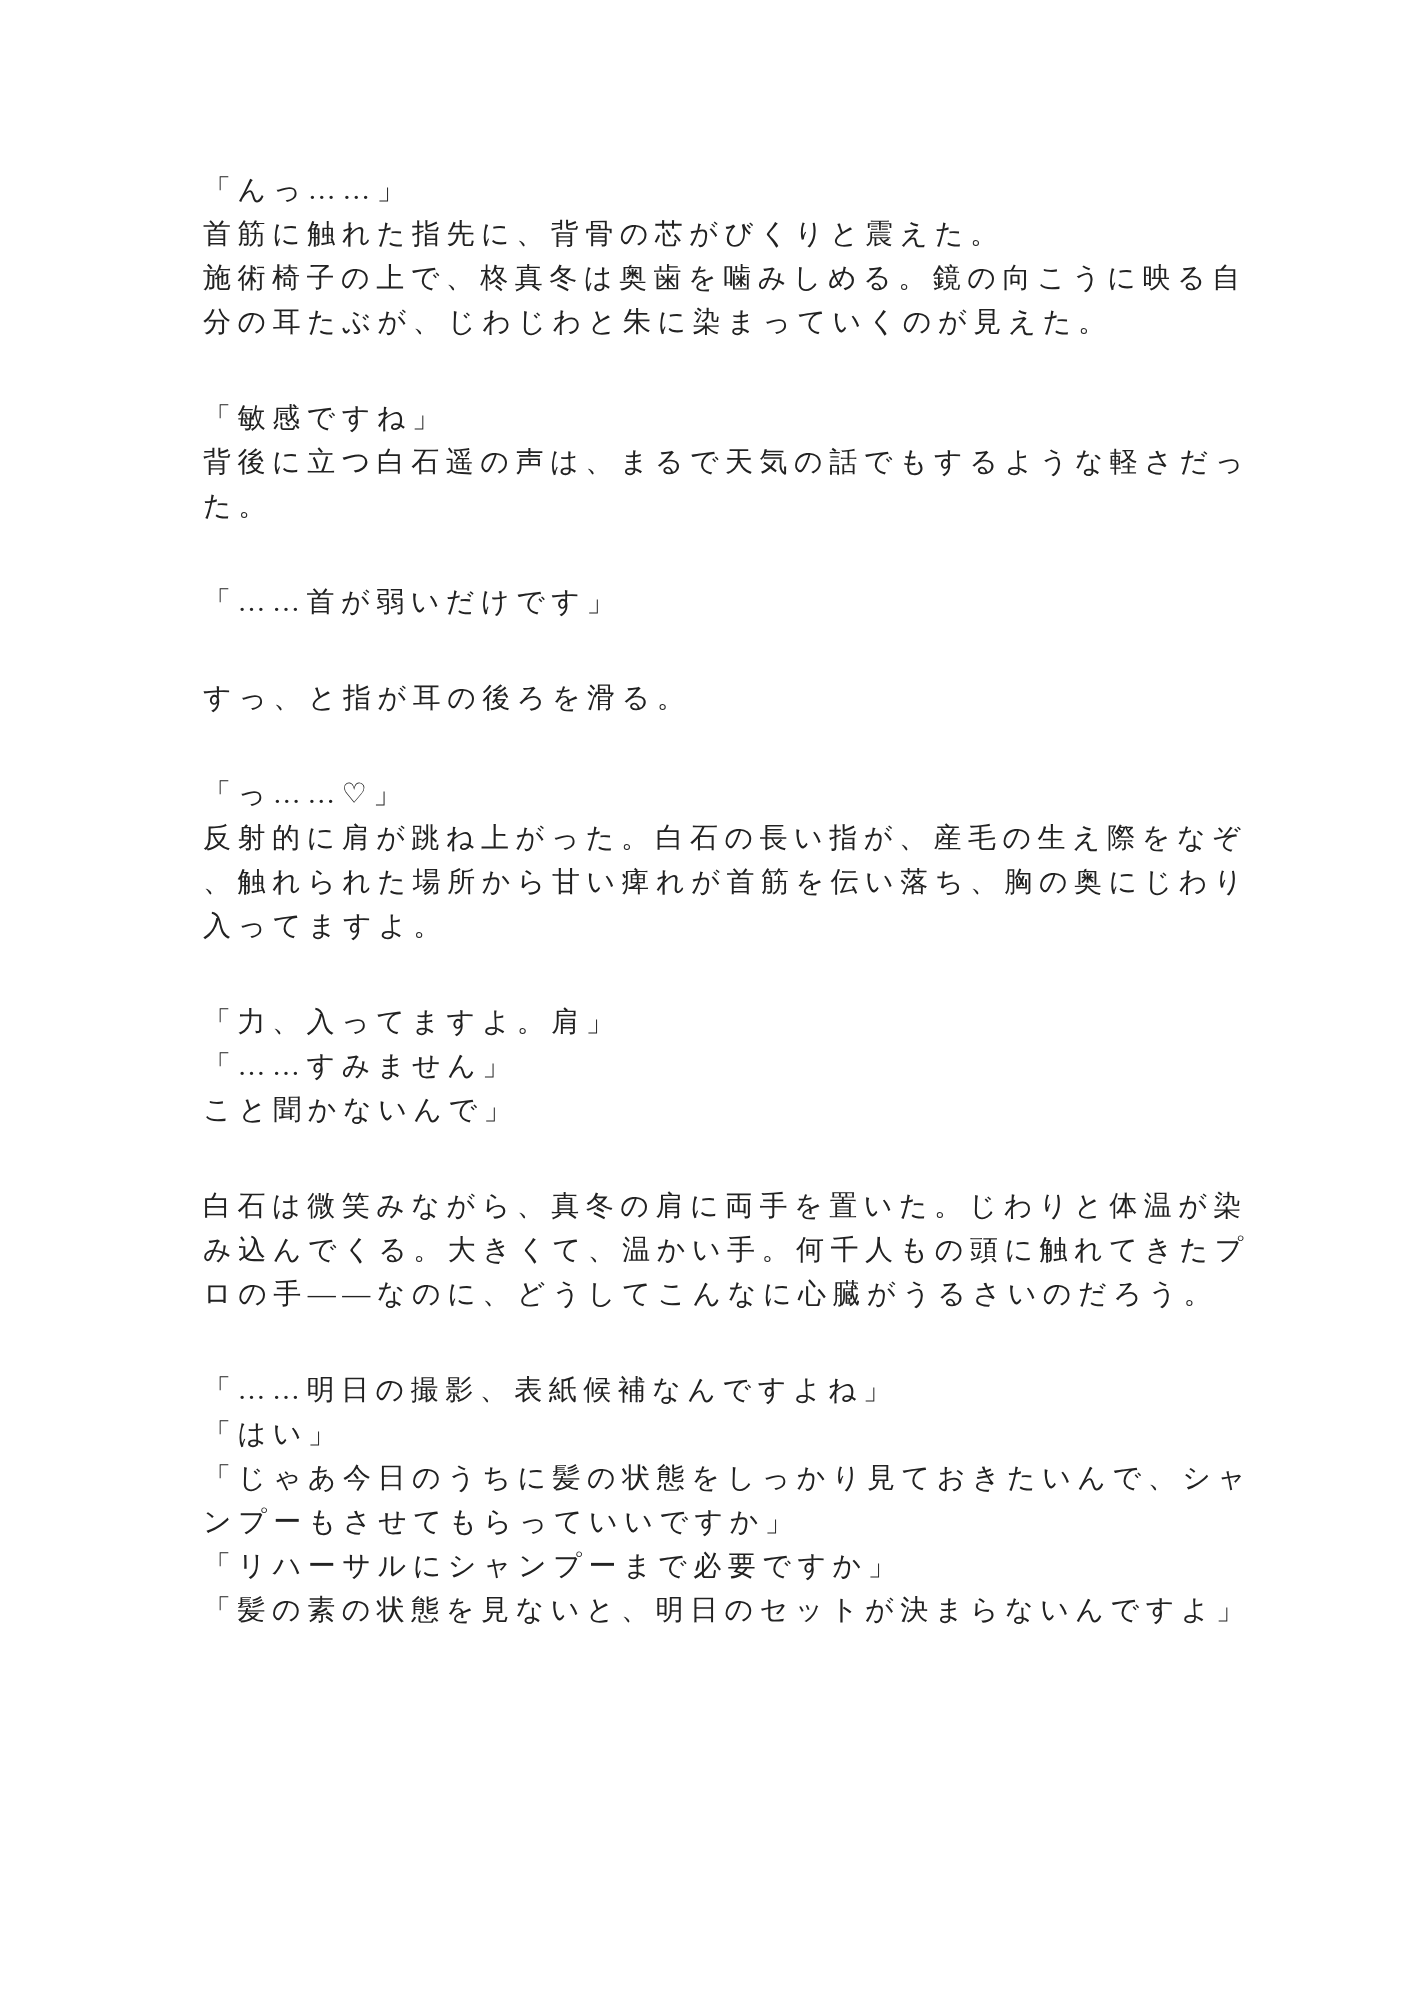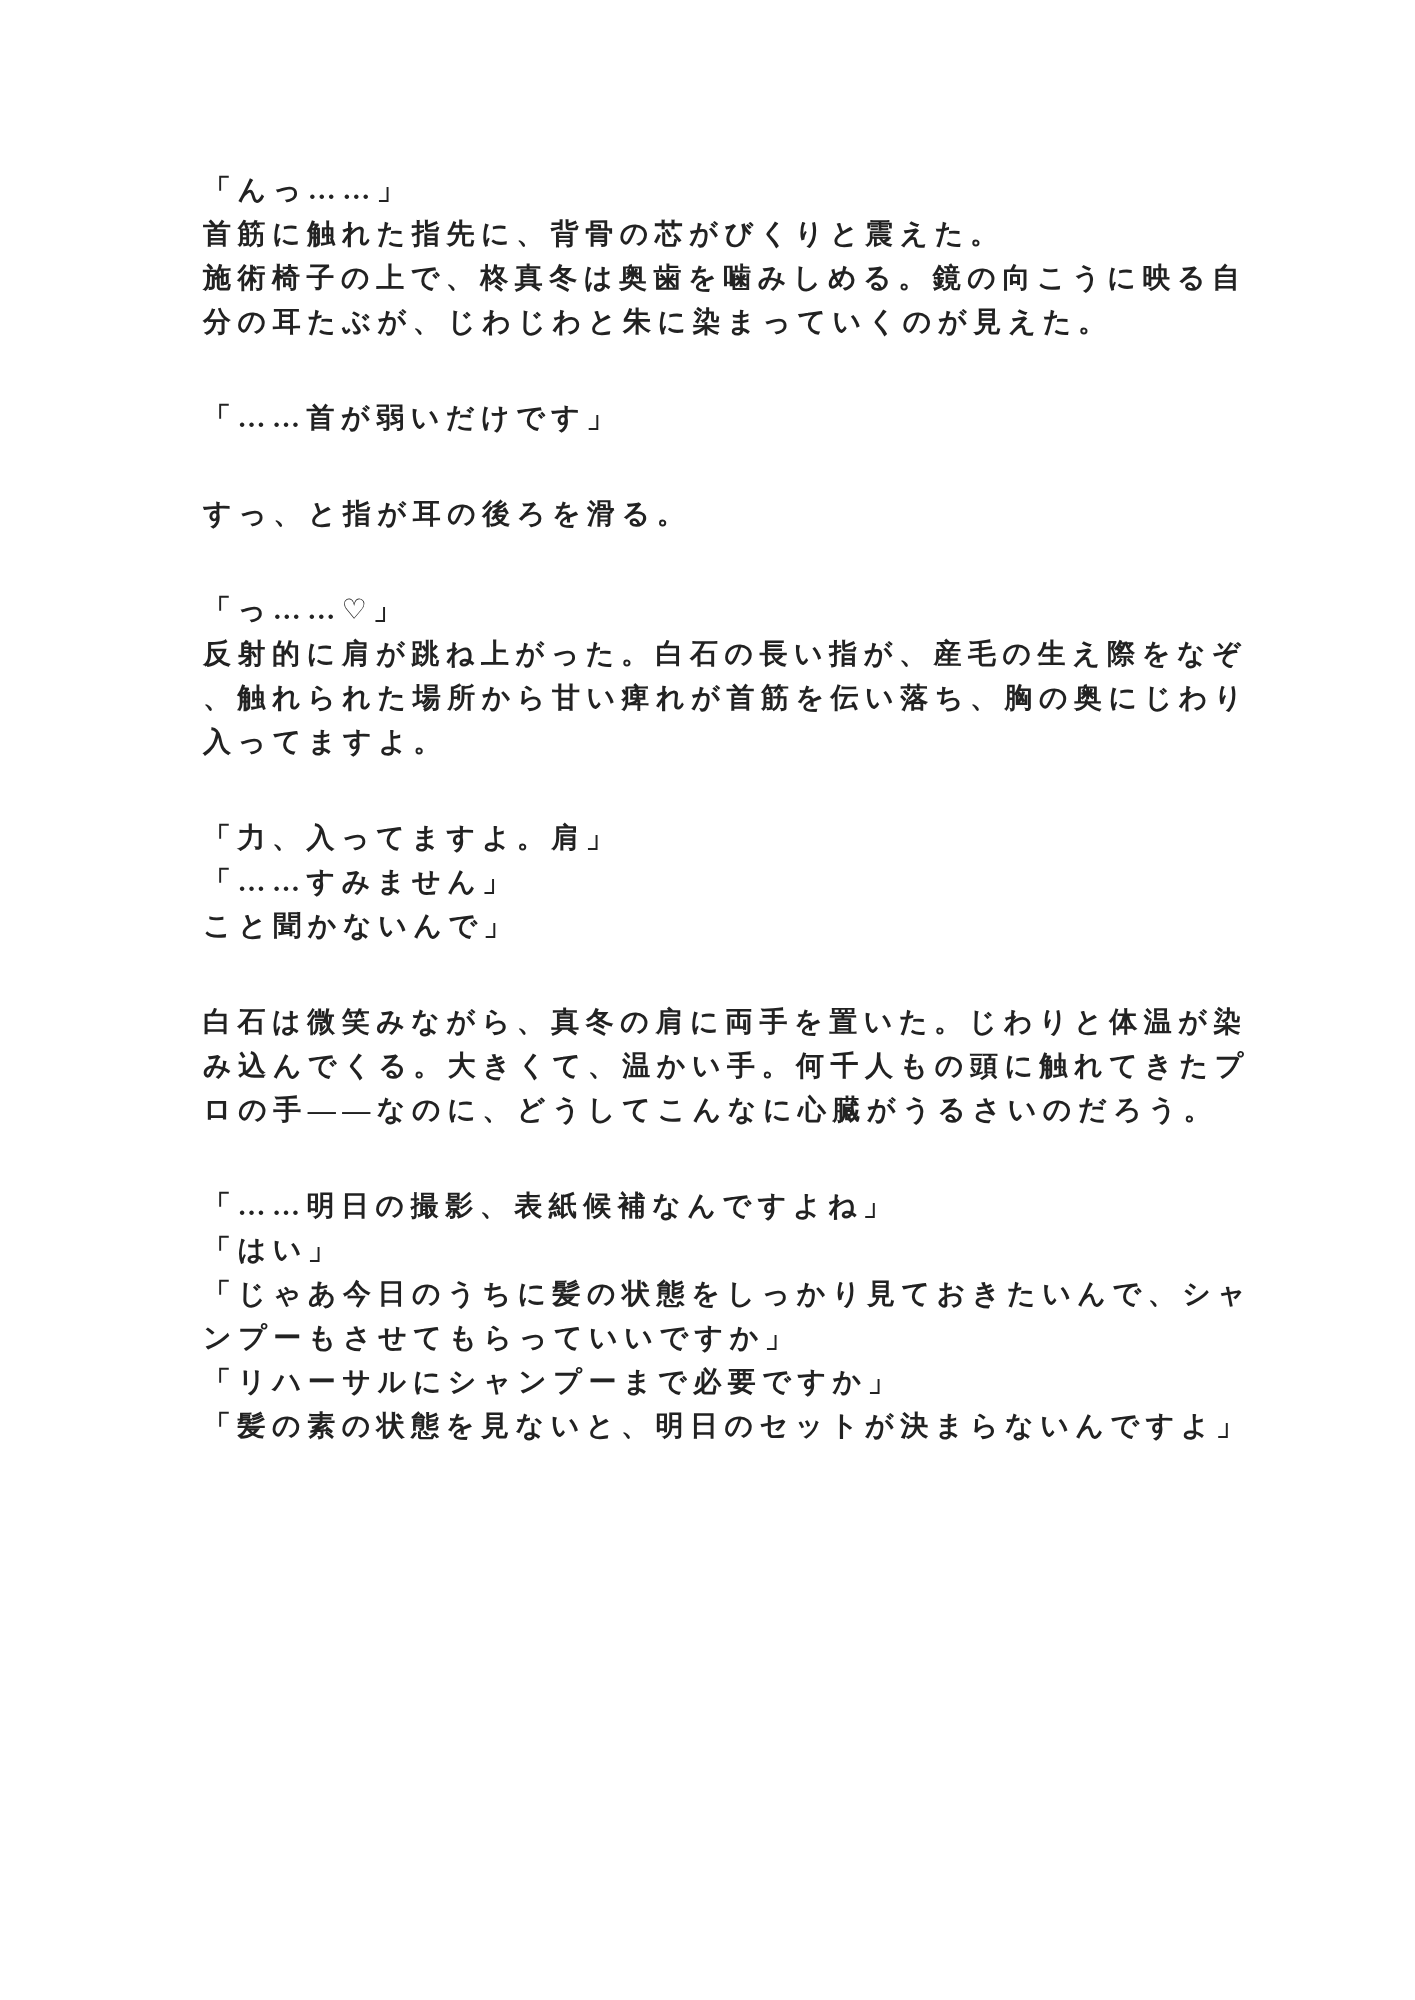--- a/index.html
+++ b/index.html
@@ -20,21 +20,20 @@
     left: 203px;
     top: 168px;
     width: 1085px;
     color: #222222;
     font-size: 28px;
     line-height: 44px;
     letter-spacing: 6.5px;
   }
   .paragraph {
     margin: 0 0 52px 0;
-    font-weight: bold;
   }
   .paragraph:last-child {
     margin-bottom: 0;
     margin-top: 28px;
   }
   .line {
     white-space: pre;
     height: 44px;
   }
 </style>
@@ -44,20 +43,25 @@
 <div class="page">
   <div class="text-block">
 
     <div class="paragraph">
       <div class="line">「んっ……」</div>
       <div class="line">首筋に触れた指先に、背骨の芯がびくりと震えた。</div>
       <div class="line">施術椅子の上で、柊真冬は奥歯を噛みしめる。鏡の向こうに映る自</div>
       <div class="line">分の耳たぶが、じわじわと朱に染まっていくのが見えた。</div>
     </div>
 
+    <div class="paragraph">
+      <div class="line">「敏感ですね」</div>
+      <div class="line">背後に立つ白石遥の声は、まるで天気の話でもするような軽さだっ</div>
+      <div class="line">た。</div>
+    </div>
 
     <div class="paragraph">
       <div class="line">「……首が弱いだけです」</div>
     </div>
 
     <div class="paragraph">
       <div class="line">すっ、と指が耳の後ろを滑る。</div>
     </div>
 
     <div class="paragraph">

